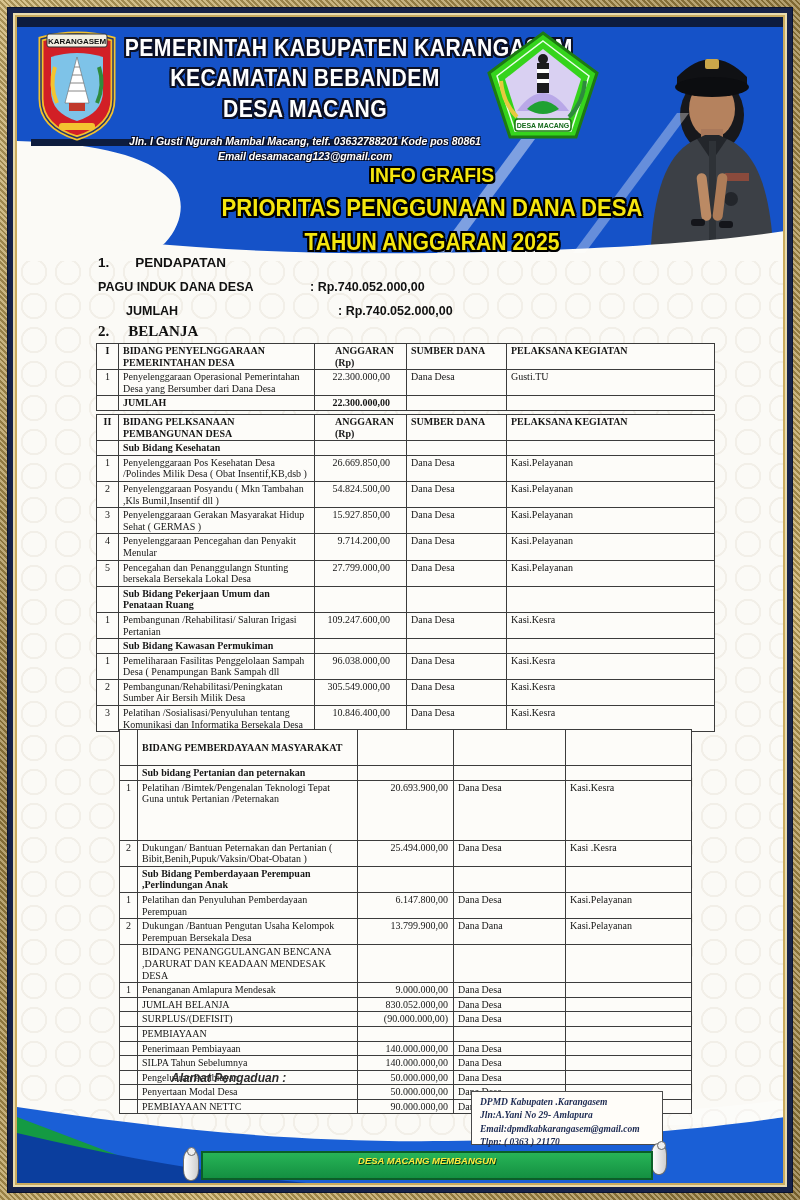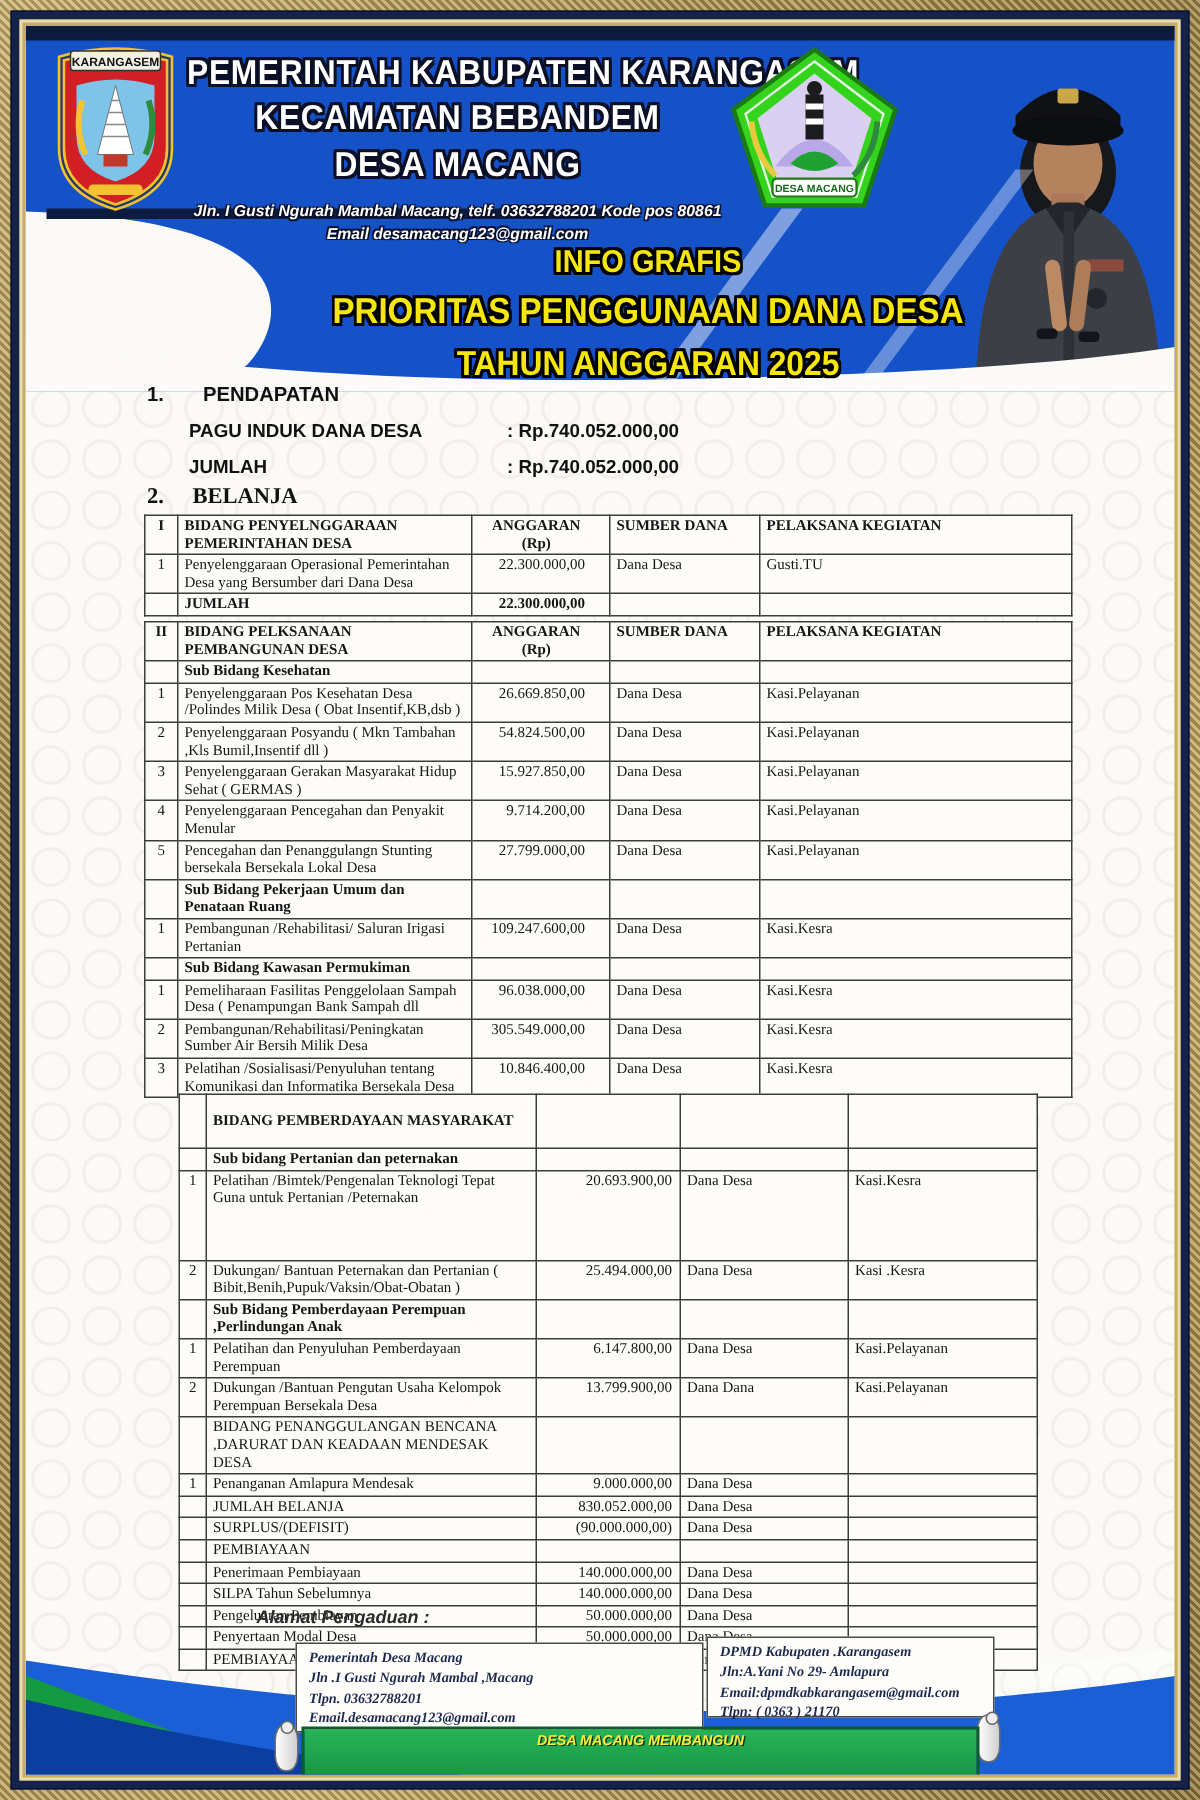--- a/index.html
+++ b/index.html
@@ -37,32 +37,32 @@
     font-family:"Liberation Serif",serif;font-size:10px;line-height:1.16;color:#161616;background:#fdfcf9;}
   td{border:1px solid #3c3c3c;padding:1px 4px;vertical-align:top;overflow:hidden;}
   .c0{text-align:center;padding:1px 1px;}
   .c2{text-align:right;}
   #t1{left:79px;top:326px;width:618px;}
   #t2{left:79px;top:397px;width:618px;}
   #t3{left:102px;top:712px;width:572px;}
   #t1 .c2,#t2 .c2{padding-right:16px;}
   #t3 .c2{padding-right:5px;}
   .r-head td{font-weight:700;}
-  .r-head .c2{text-align:center;padding-left:10px;margin-left:16px;}
+  .r-head .c2{text-align:left;padding-left:20px;margin-left:16px;}
   .r-sub .c1,.r-head2 .c1{font-weight:700;}
   .r-total td{font-weight:700;}
   #t3 tr:nth-child(1) td{padding-top:12px;height:36px;}
   #t3 tr:nth-child(3) td{height:60px;}
   .alamat{left:154px;top:1054px;font-style:italic;font-weight:700;font-size:12px;color:#2b2b2b;z-index:4;}
   .fbox{position:absolute;z-index:4;background:#fffdf9;border:1.5px solid #4a4a4a;padding:4px 8px;
     font-family:"Liberation Serif",serif;font-style:italic;font-weight:700;font-size:9.5px;line-height:1.4;color:#1c2a52;}
   .fbox-l{left:180px;top:1078px;width:272px;height:60px;}
   .fbox-r{left:454px;top:1074px;width:192px;height:54px;}
   svg.wave{position:absolute;left:0;top:1004px;z-index:2;}
-  .ribbon-band{position:absolute;left:184px;top:1134px;width:452px;height:41px;z-index:5;
+  .ribbon-band{position:absolute;left:184px;top:1134px;width:452px;height:29px;z-index:5;
     background:linear-gradient(#27b457,#149041);border:2px solid #0b5e28;text-align:center;
     font-style:italic;font-weight:800;color:#ffe93c;text-shadow:1px 1px 0 #063d18;line-height:1.25;padding-top:2px;}
   .rb1{font-size:9.5px;}
   .rb2{font-size:8.8px;}
   .roll{position:absolute;width:16px;height:32px;background:linear-gradient(90deg,#ffffff,#cfcfcf);border:1px solid #6d6d6d;border-radius:7px/11px;z-index:4;}
   .roll-l{left:166px;top:1132px;}
   .roll-r{left:634px;top:1126px;}
   .curl{position:absolute;width:9px;height:9px;border-radius:50%;background:#eee;border:1px solid #666;z-index:6;}
   .curl-l{left:170px;top:1130px;}
   .curl-r{left:640px;top:1124px;}
@@ -146,21 +146,21 @@
       <span class="cond ttl1 outline-y">INFO GRAFIS</span>
       <span class="cond ttl2 outline-y">PRIORITAS PENGGUNAAN DANA DESA</span>
       <span class="cond ttl3 outline-y">TAHUN ANGGARAN 2025</span>
     </div>
 
     <div class="abs sec1">
       <div class="sec-head">
         <span>1.</span>
         <span>PENDAPATAN</span>
       </div>
-      <div class="sec-item" style="margin-left:28px;">
+      <div class="sec-item" style="">
         <span class="lbl">PAGU INDUK DANA DESA</span>
         <span>: Rp.740.052.000,00</span>
       </div>
       <div class="sec-item" style="margin-left:28px;">
         <span class="lbl">JUMLAH</span>
         <span>: Rp.740.052.000,00</span>
       </div>
     </div>
 
     <div class="abs belanja-head">
@@ -437,26 +437,20 @@
 
     <svg class="wave" width="768" height="164" viewBox="0 0 768 164">
       <path d="M0,86 C120,104 260,122 430,120 C580,118 690,108 768,96 L768,164 L0,164 Z" fill="#1a5fd6"></path>
       <path d="M0,96 L100,134 L56,154 L0,128 Z" fill="#149a43"></path>
       <path d="M0,112 C100,136 200,154 310,164 L0,164 Z" fill="#0b3e9e"></path>
       <path d="M560,96 C660,90 730,84 768,78 L768,96 C690,106 600,106 560,102 Z" fill="#ffffff" opacity=".35"></path>
     </svg>
 
     <div class="abs alamat">Alamat Pengaduan :</div>
 
-    <div class="fbox fbox-l">
-      <div>Pemerintah Desa Macang</div>
-      <div>Jln .I Gusti Ngurah Mambal ,Macang</div>
-      <div>Tlpn. 03632788201</div>
-      <div>Email.desamacang123@gmail.com</div>
-    </div>
 
     <div class="fbox fbox-r">
       <div>DPMD Kabupaten .Karangasem</div>
       <div>Jln:A.Yani No 29- Amlapura</div>
       <div>Email:dpmdkabkarangasem@gmail.com</div>
       <div>Tlpn: ( 0363 ) 21170</div>
     </div>
 
     <div class="roll roll-l"></div>
     <div class="roll roll-r"></div>

